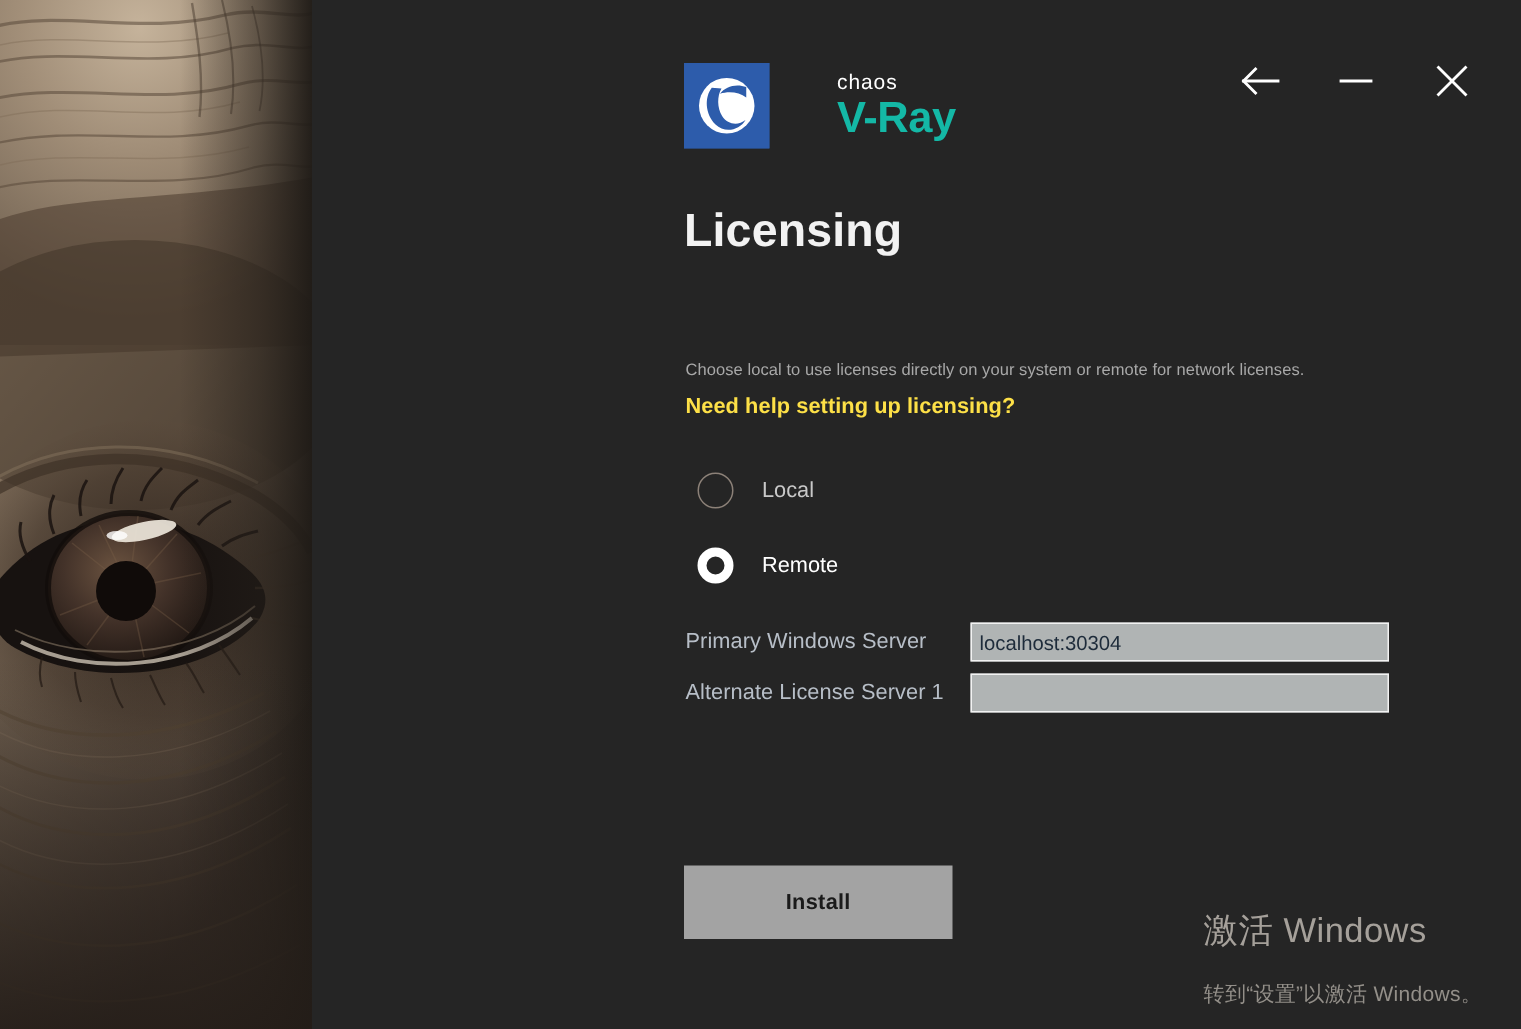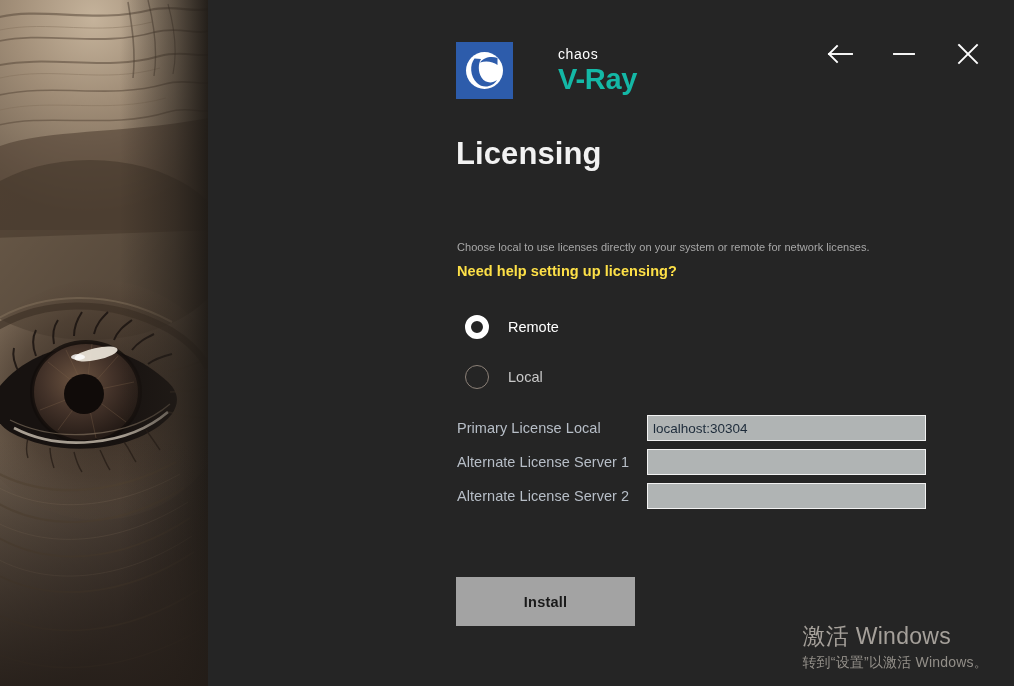--- a/index.html
+++ b/index.html
@@ -244,21 +244,21 @@
     font-size: 23px;
     line-height: 28px;
     font-weight: 400;
     color: #a5a09a;
     letter-spacing: 0.3px;
   }
   .activation-sub {
     font-size: 14px;
     line-height: 20px;
     color: #938f89;
-    margin-top: 2px;
+    margin-top: 18px;
     letter-spacing: 0.2px;
   }
 </style>
 </head>
 <body>
 
 <div class="installer-window">
 
   <div class="hero-panel">
     <svg viewBox="0 0 208 686" preserveAspectRatio="xMidYMid slice">
@@ -437,41 +437,37 @@
         <span class="brand-vray">V-Ray</span>
       </div>
     </div>
 
     <div class="page-title">Licensing</div>
 
     <div class="description">Choose local to use licenses directly on your system or remote for network licenses.</div>
     <div class="help-link">Need help setting up licensing?</div>
 
     <div class="radio-group">
+      <div class="radio-row">
+        <span class="radio-mark off"></span>
+        <span class="radio-label">Local</span>
+      </div>
       <div class="radio-row selected">
         <span class="radio-mark on"></span>
         <span class="radio-label">Remote</span>
       </div>
-      <div class="radio-row">
-        <span class="radio-mark off"></span>
-        <span class="radio-label">Local</span>
-      </div>
     </div>
 
     <div class="form-fields">
       <div class="field-row">
-        <span class="field-label">Primary License Local</span>
+        <span class="field-label">Primary Windows Server</span>
         <input class="field-input" type="text" value="localhost:30304" style="">
       </div>
       <div class="field-row">
         <span class="field-label">Alternate License Server 1</span>
-        <input class="field-input" type="text" value="" style="">
-      </div>
-      <div class="field-row">
-        <span class="field-label">Alternate License Server 2</span>
         <input class="field-input" type="text" value="" style="">
       </div>
     </div>
 
     <button class="install-button">Install</button>
 
     <div class="activation-watermark">
       <div class="activation-title">激活 Windows</div>
       <div class="activation-sub">转到“设置”以激活 Windows。</div>
     </div>

